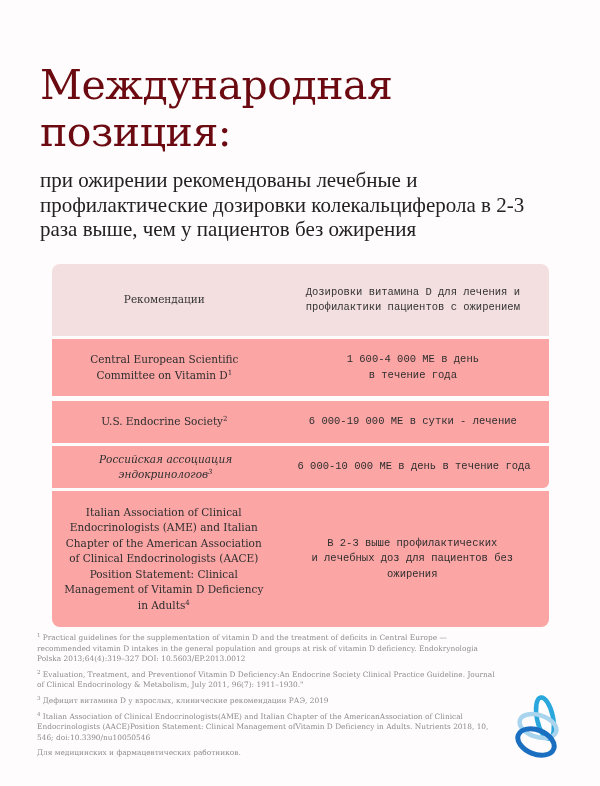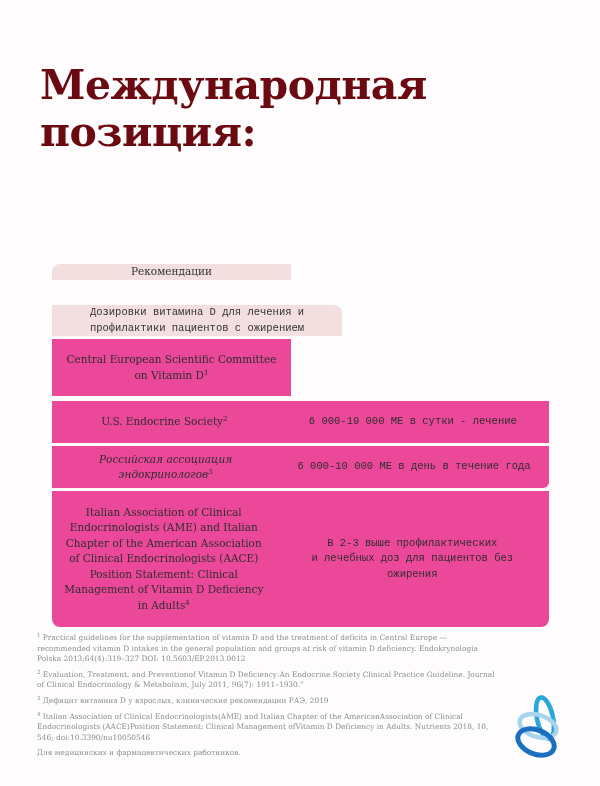--- a/index.html
+++ b/index.html
@@ -19,21 +19,21 @@
       position: absolute;
       left: 0; top: 0;
       width: 600px; height: 786px;
     }
     .title {
       position: absolute;
       left: 40px;
       top: 62px;
       margin: 0;
       font-family: "DejaVu Serif", "Liberation Serif", serif;
-      font-weight: bold;
+      font-weight: normal;
       font-size: 41px;
       line-height: 47px;
       color: #6b0a10;
       letter-spacing: -0.5px;
     }
     .subtitle {
       position: absolute;
       left: 40px;
       top: 168px;
       width: 520px;
@@ -59,33 +59,33 @@
       box-sizing: border-box;
       display: flex;
       align-items: center;
       justify-content: center;
       text-align: center;
       padding: 0 10px;
       font-family: "DejaVu Serif", "Liberation Serif", serif;
       font-size: 10.5px;
       line-height: 15.5px;
       color: #2e2e2e;
-      background: #ec4899;
+      background: #fca5a5;
     }
     .cell.right { width: 290px; font-family: Liberation Mono, monospace; }
     .row.header .cell {
       background: #f4dfe0;
       color: #333333;
     }
     .row.header .cell.left { border-top-left-radius: 8px; }
     .row.header .cell.right { border-top-right-radius: 8px; }
     .row.r3 .cell.right { border-bottom-right-radius: 6px; }
     .row.r4 .cell.left { border-bottom-left-radius: 8px; }
     .row.r4 .cell.right { border-bottom-right-radius: 8px; border-top-right-radius: 0; }
-    .row.header { height: 72px; flex-direction: column; }
+    .row.header { height: 72px; }
     .row.r1 { height: 57px; margin-top: 2px; }
     .row.r2 { height: 42px; margin-top: 5px; }
     .row.r3 { height: 42px; margin-top: 0px; }
     .row.r4 { height: 136px; margin-top: 1px; margin-bottom: 0; }
     .cell sup {
       font-size: 7px;
       line-height: 0;
       vertical-align: super;
     }
     .footnotes {
@@ -119,35 +119,39 @@
 </head>
 <body>
 
 <div class="page">
 
   <h1 class="title">
     <span>Международная</span><br>
     <span>позиция:</span>
   </h1>
 
+  <p class="subtitle">при ожирении рекомендованы лечебные и профилактические дозировки колекальциферола в 2-3 раза выше, чем у пациентов без ожирения</p>
 
   <div class="table">
 
     <div class="row header">
       <div class="cell left">
         <span>Рекомендации</span>
       </div>
       <div class="cell right">
         <span>Дозировки витамина D для лечения и профилактики пациентов с ожирением</span>
       </div>
     </div>
 
     <div class="row r1">
       <div class="cell left">
         <span><span>Central European Scientific Committee on Vitamin D</span><sup>1</sup></span>
+      </div>
+      <div class="cell right">
+        <span><span>1 600-4 000 МЕ в день</span><br><span>в течение года</span></span>
       </div>
     </div>
 
     <div class="row r2">
       <div class="cell left">
         <span><span>U.S. Endocrine Society</span><sup>2</sup></span>
       </div>
       <div class="cell right">
         <span><span>6 000-19 000 МЕ в сутки - лечение</span><br></span>
       </div>

